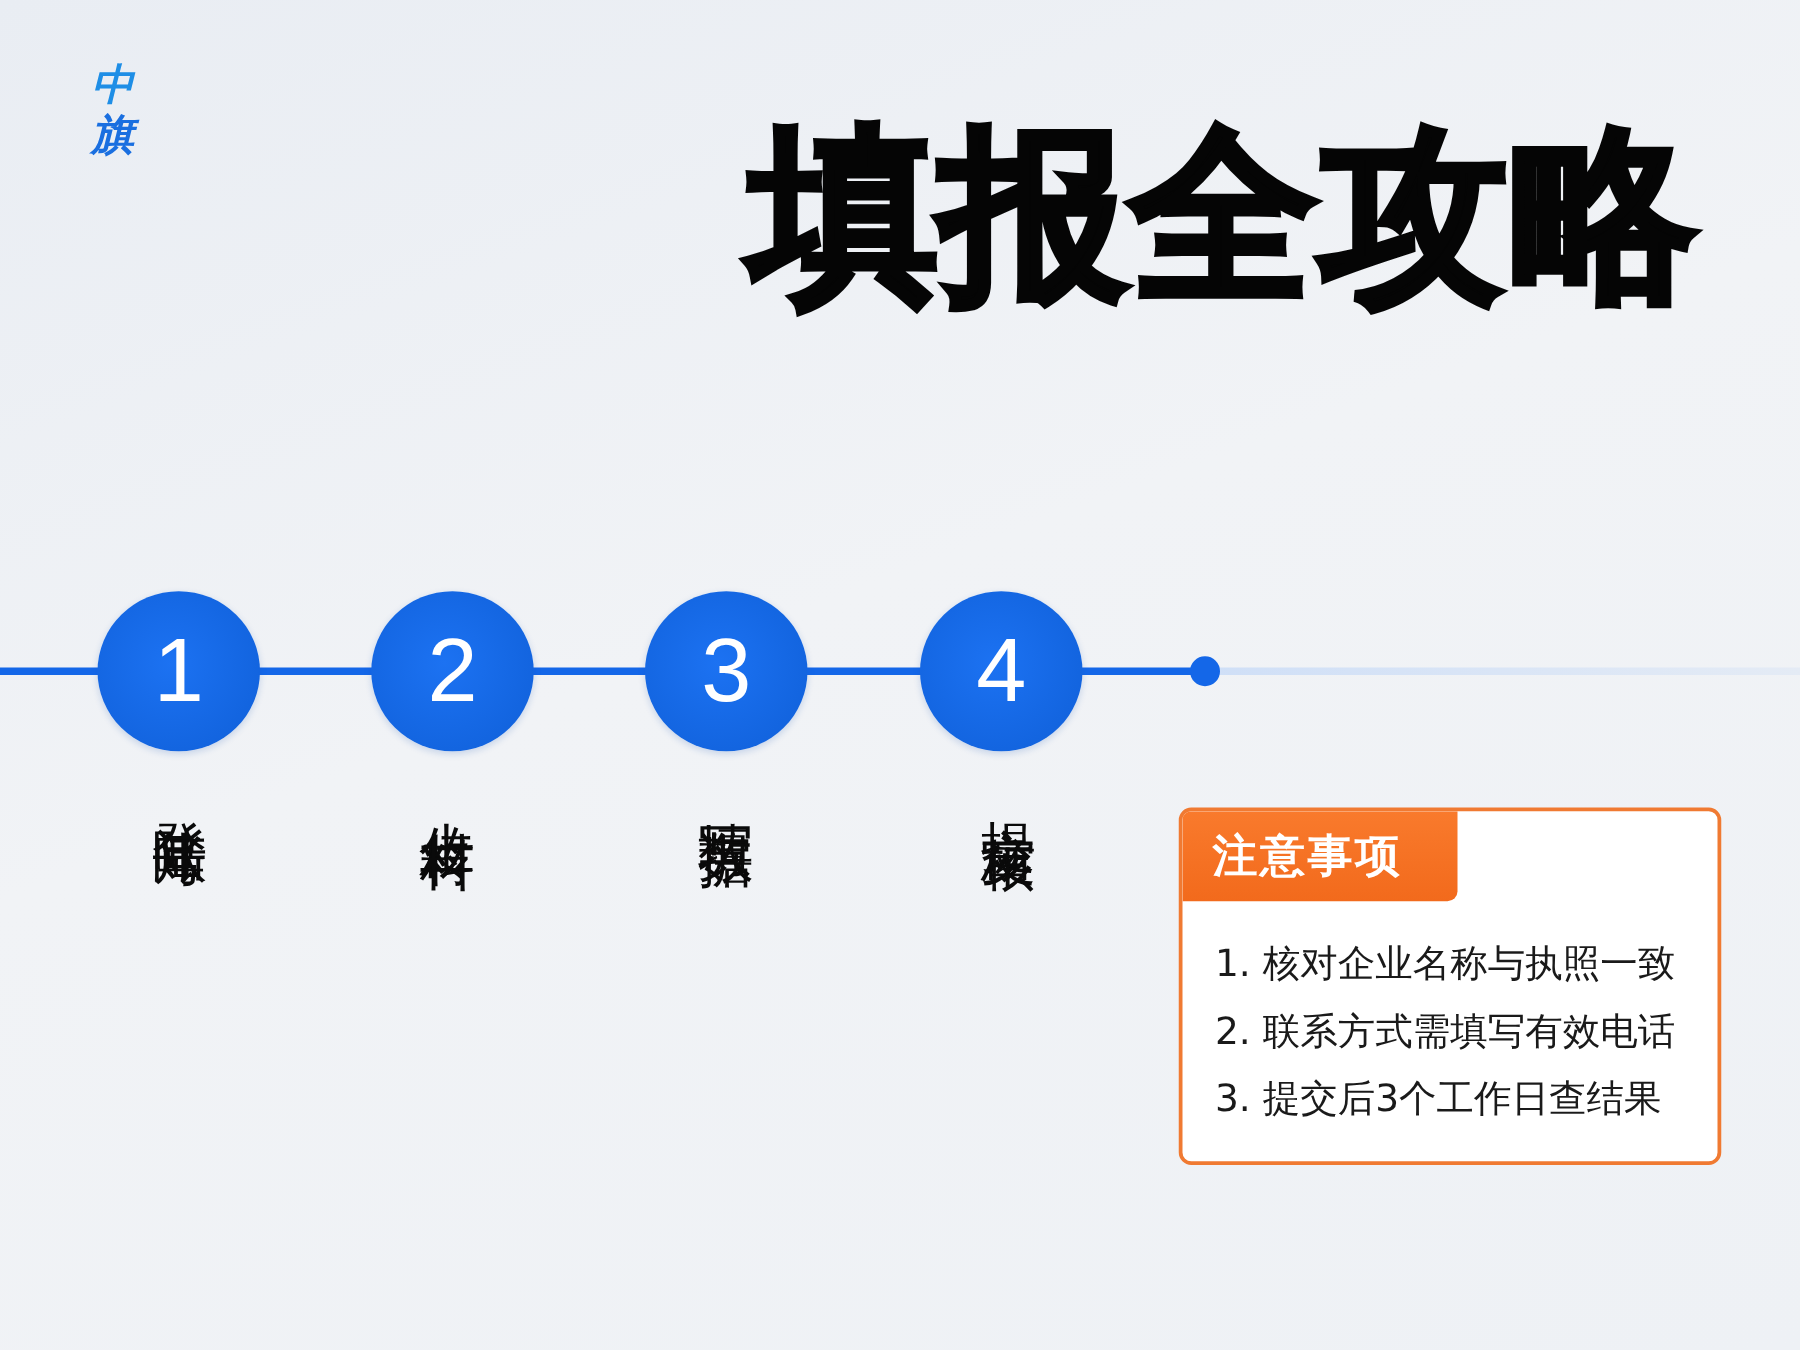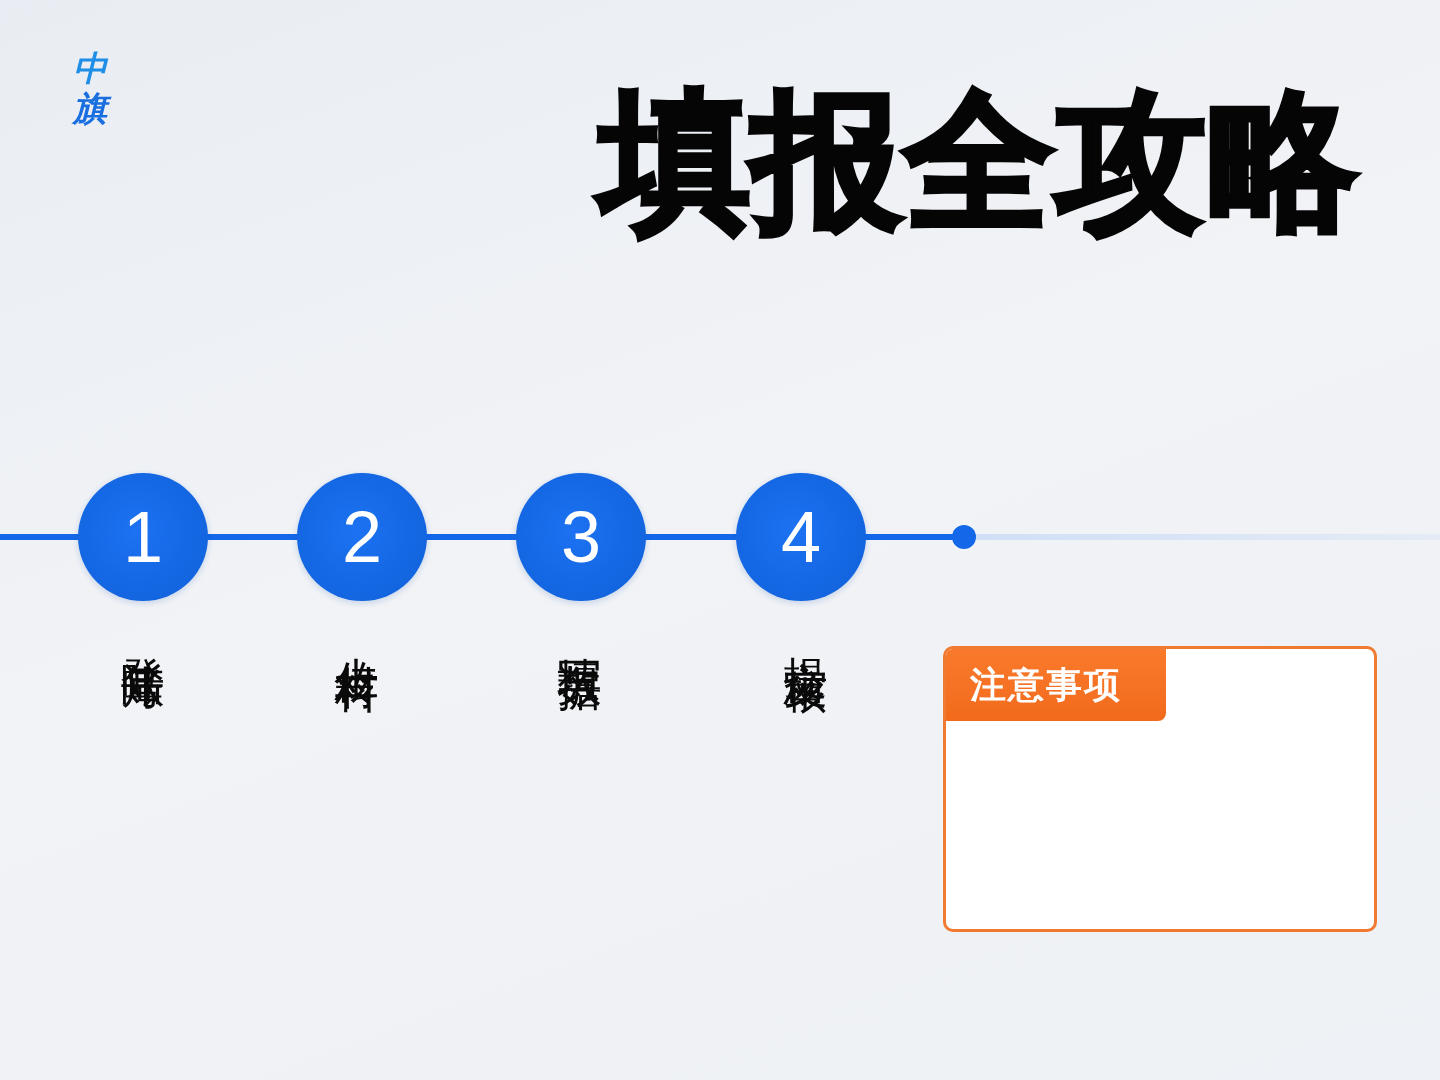--- a/index.html
+++ b/index.html
@@ -11,21 +11,21 @@
     .logo {
       position: absolute; left: 70px; top: 48px; width: 40px;
       display: flex; flex-direction: column; align-items: center;
       color: #1a6fe0; font-family: "DejaVu Serif", serif; font-weight: bold;
       font-size: 34px; line-height: 40px; font-style: italic;
     }
     .logo span:first-child { color: #1e8ee6; }
     .title {
       position: absolute; left: 600px; top: 88px; width: 790px;
       font-size: 150px; font-weight: 900; color: #050505; letter-spacing: 2px;
-      line-height: 170px; white-space: nowrap; font-family: Liberation Mono, monospace;
+      line-height: 170px; white-space: nowrap;
       -webkit-text-stroke: 5px #050505;
     }
     .timeline-line {
       position: absolute; left: 0; top: 534px; width: 964px; height: 6px;
       background: #1467e8;
     }
     .timeline-faded {
       position: absolute; left: 964px; top: 534px; width: 476px; height: 6px;
       background: linear-gradient(90deg, #cfdff7, #e4ebf5);
     }
@@ -88,15 +88,20 @@
 <div class="step-circle" style="left:516px">3</div>
 <div class="step-circle" style="left:736px">4</div>
 
 <div class="step-label" style="left:113px">登陆账号</div>
 <div class="step-label" style="left:327px">上传材料</div>
 <div class="step-label" style="left:550px">填写数据</div>
 <div class="step-label" style="left:776px">提交审核</div>
 
 <div class="notice">
   <div class="notice-header">注意事项</div>
+  <div class="notice-list">
+    <div class="notice-item">1. 核对企业名称与执照一致</div>
+    <div class="notice-item">2. 联系方式需填写有效电话</div>
+    <div class="notice-item">3. 提交后3个工作日查结果</div>
+  </div>
 </div>
 
 <div class="watermark">中旗</div>
 
 </body></html>

